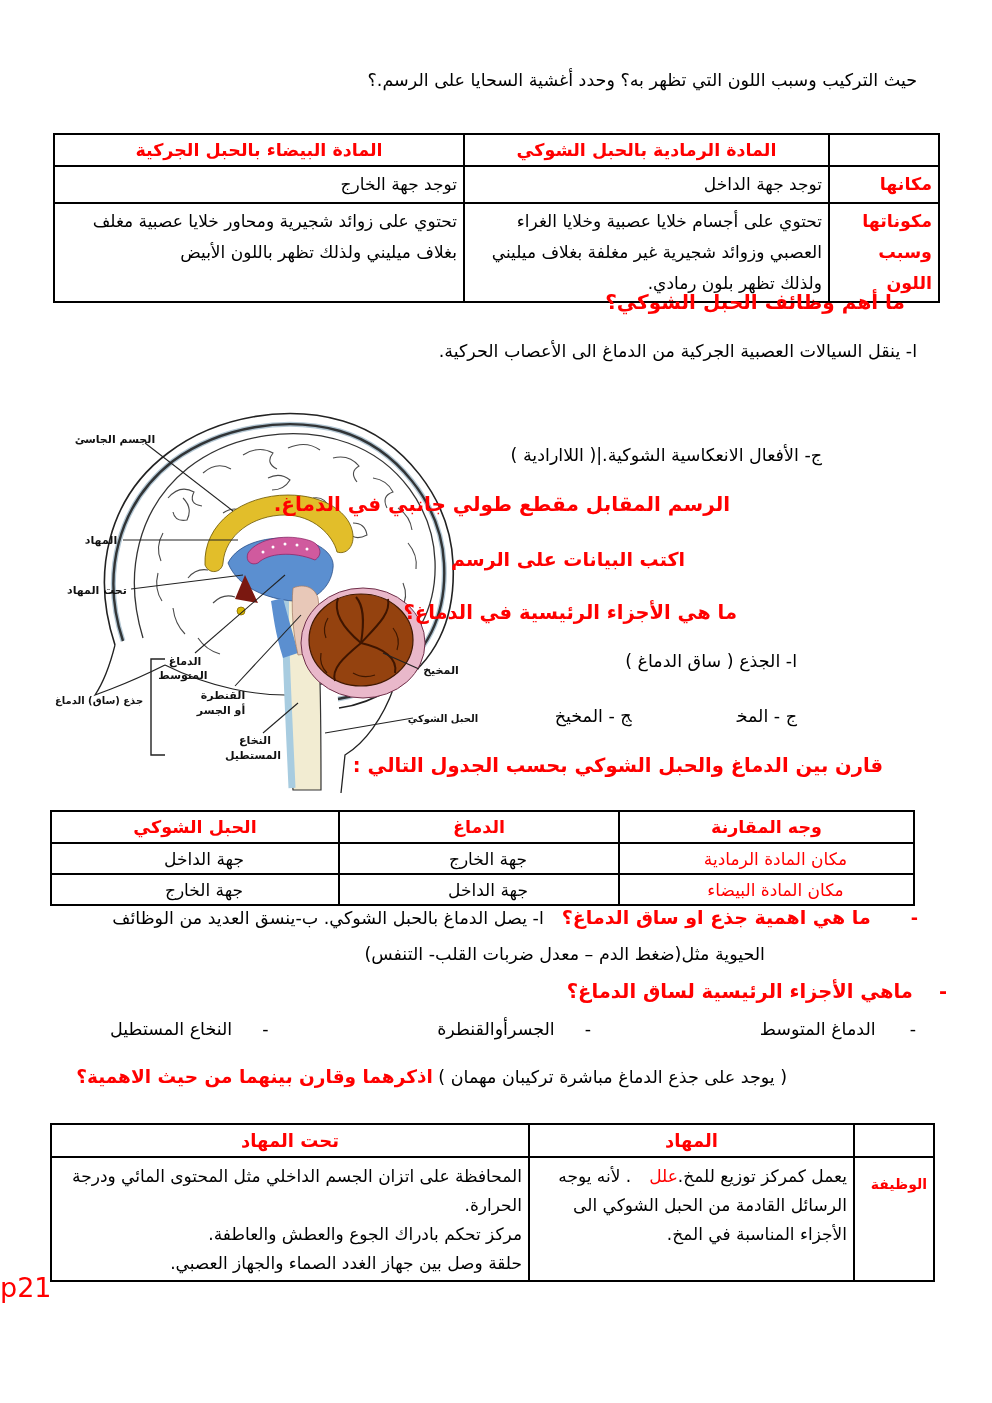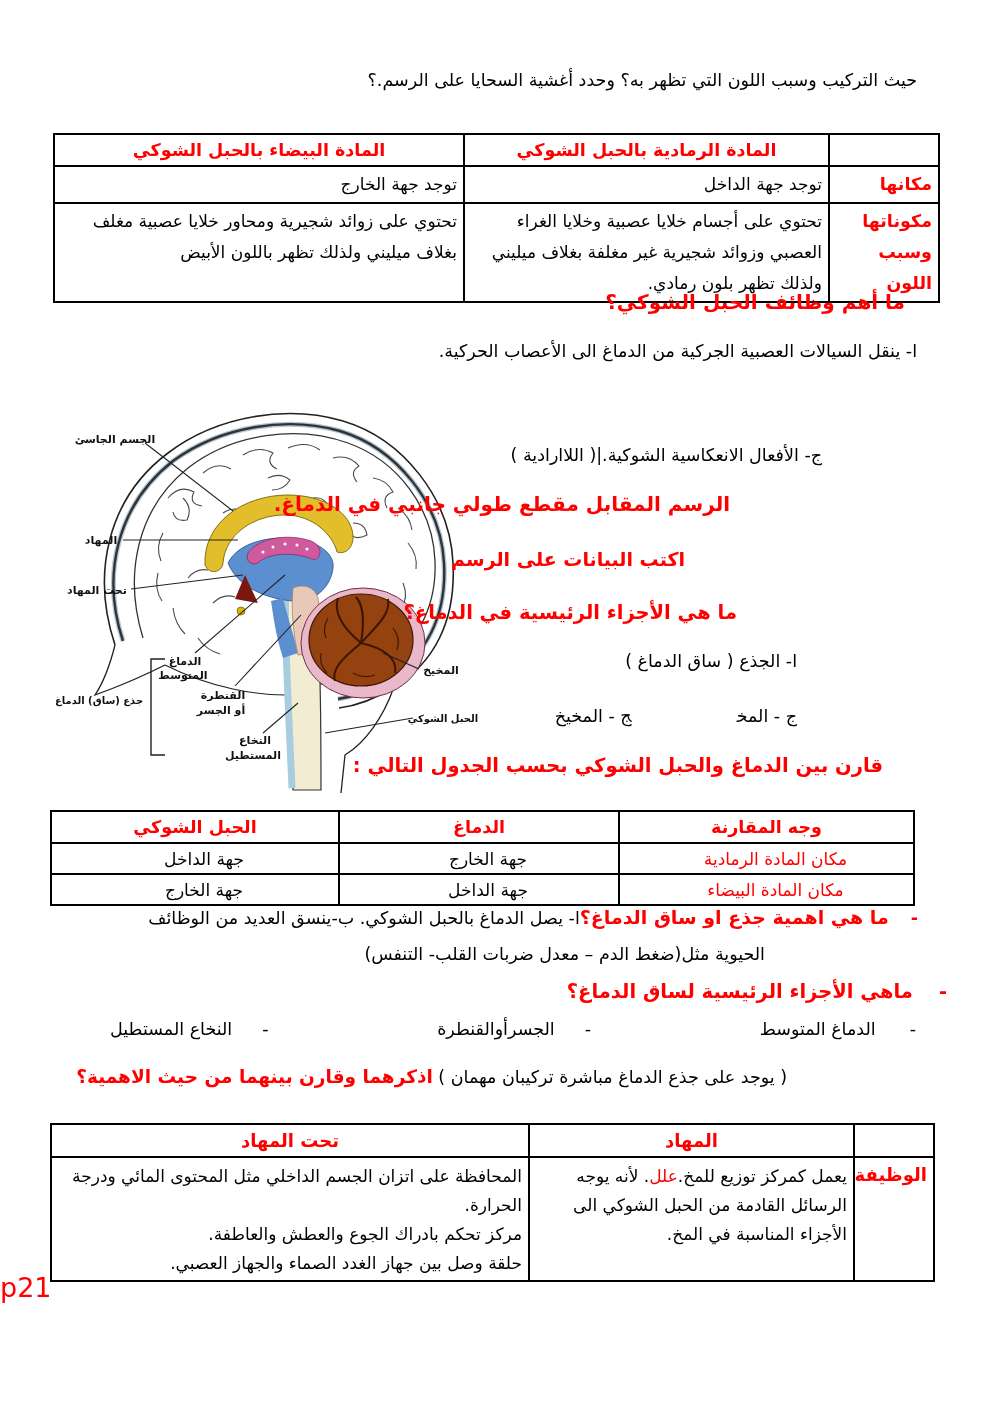--- a/index.html
+++ b/index.html
@@ -1,38 +1,38 @@
 <!DOCTYPE html>
 <html lang="ar" dir="rtl"><head>
 <meta charset="utf-8">
 <style>
   html,body{margin:0;padding:0;background:#e9e9e9;}
   .page{
     position:relative;width:992px;height:1403px;margin:0 auto;background:#ffffff;
     font-family:"DejaVu Sans",sans-serif;color:#000;direction:rtl;overflow:hidden;
   }
   .abs{position:absolute;}
-  .red{color:#f00;}
+  .red{color:#f00;padding-left:18px;}
   .bold{font-weight:bold;}
   table{border-collapse:collapse;table-layout:fixed;}
   td,th{border:2px solid #000;padding:2px 6px;vertical-align:middle;overflow:hidden;}
   
   .t1{font-size:17px;}
   .t1 th{font-size:17.5px;color:#f00;text-align:center;font-weight:bold;height:26px;}
   .t1 .lbl{color:#f00;font-weight:bold;text-align:right;vertical-align:top;line-height:31px;font-size:17.5px;}
   .t1 td.val{text-align:right;line-height:31px;vertical-align:top;}
   
   .t2{font-size:17px;}
   .t2 th{font-size:17.5px;color:#f00;font-weight:bold;text-align:center;height:26px;}
   .t2 td{text-align:center;height:25px;padding-left:24px;}
   .t2 td.lbl{color:#f00;}
   
   .t3{font-size:17px;}
   .t3 th{font-size:18px;color:#f00;font-weight:bold;text-align:center;height:27px;}
-  .t3 .lbl{color:#f00;font-weight:bold;text-align:right;vertical-align:top;font-size:18px;padding-top:6px;}
+  .t3 .lbl{color:#f00;font-weight:bold;text-align:right;vertical-align:top;font-size:14px;padding-top:18px;}
   .t3 td.val{text-align:right;vertical-align:top;line-height:29px;padding-top:4px;}
   .heading-red{color:#f00;font-weight:bold;}
   .nowrap{white-space:nowrap;}
   .diagram-label{font-size:11px;font-weight:bold;fill:#111;}
   .diagram-label-sm{font-size:10px;font-weight:bold;fill:#111;}
   .leader{stroke:#222;stroke-width:1.1;fill:none;}
   .gyri{stroke:#4a4a4a;stroke-width:1.1;fill:none;}
   .pagenum{color:#f00;font-size:27px;direction:ltr;text-align:left;width:100%;}
 </style>
 </head>
@@ -45,21 +45,21 @@
   <table class="t1 abs" style="top:133px;right:52px;width:885px;">
     <colgroup>
         <col style="width:110px">
         <col style="width:365px">
         <col style="width:410px">
       </colgroup>
     <tbody>
         <tr>
       <th></th>
       <th>المادة الرمادية بالحبل الشوكي</th>
-      <th>المادة البيضاء بالحبل الشوكي</th>
+      <th>المادة البيضاء بالحبل الجركية</th>
     </tr>
     <tr>
       <td class="lbl">مكانها</td>
       <td class="val">توجد جهة الداخل</td>
       <td class="val">توجد جهة الخارج</td>
     </tr>
     <tr style="height:97px;">
       <td class="lbl">مكوناتها وسبب اللون</td>
       <td class="val">تحتوي على أجسام خلايا عصبية وخلايا الغراء العصبي وزوائد شجيرية غير مغلفة بغلاف ميليني ولذلك تظهر بلون رمادي.</td>
       <td class="val">تحتوي على زوائد شجيرية ومحاور خلايا عصبية مغلف بغلاف ميليني ولذلك تظهر باللون الأبيض</td>

